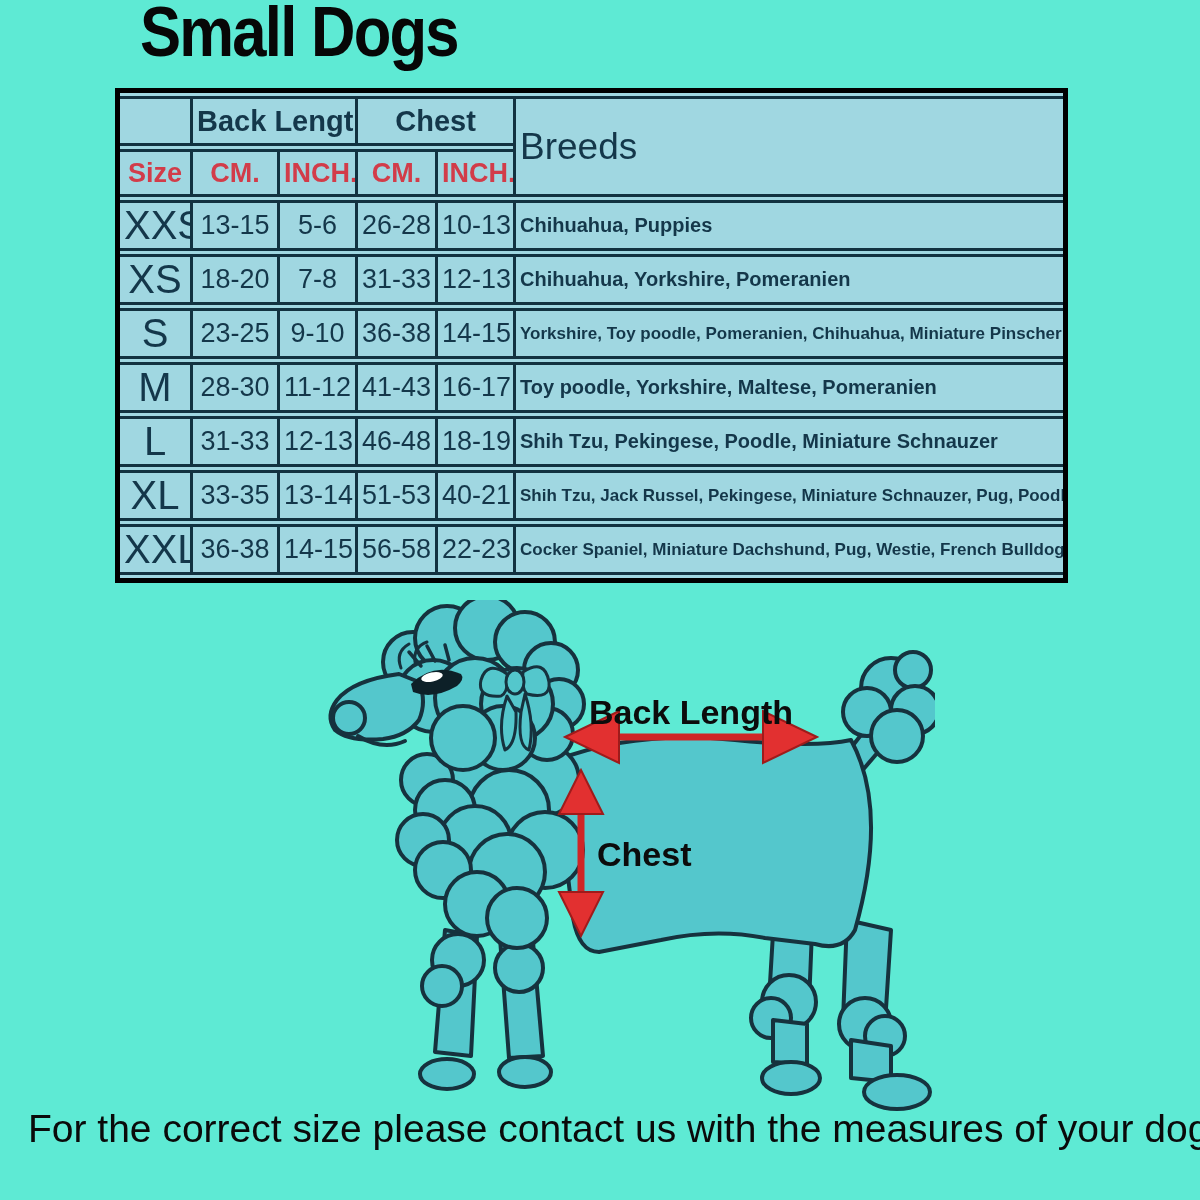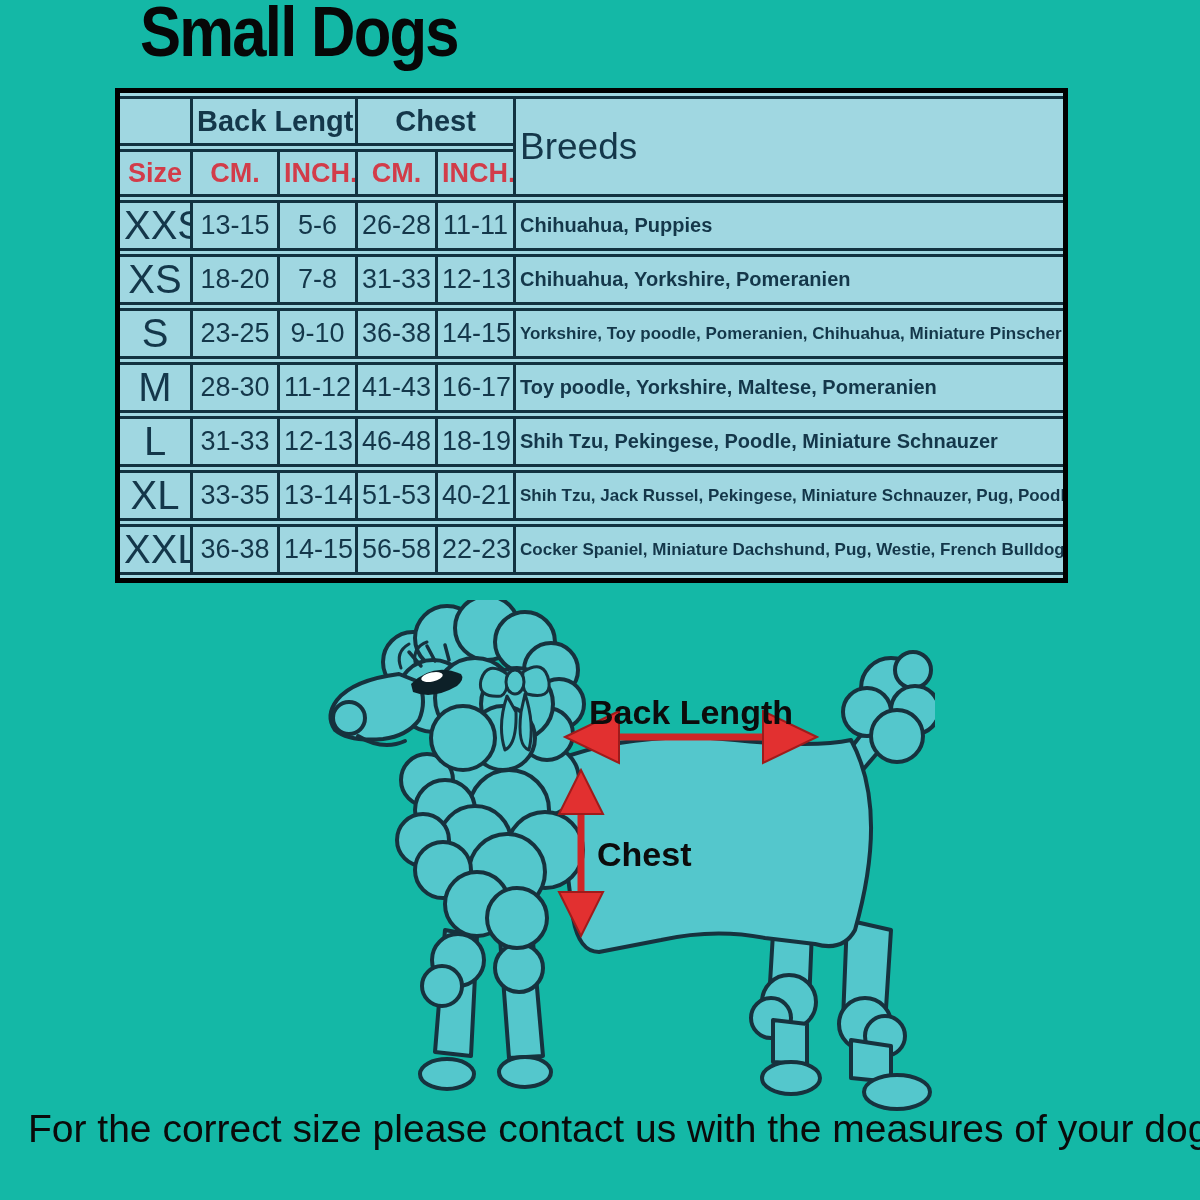--- a/index.html
+++ b/index.html
@@ -1,17 +1,17 @@
 <!DOCTYPE html>
 <html><head>
 <meta charset="utf-8">
 <style>
   html,body { margin:0; padding:0; background:#ffffff; }
   .canvas {
-    position:relative; width:1200px; height:1200px; background:#14b8a6;
+    position:relative; width:1200px; height:1200px; background:#5eead4;
     font-family:"Liberation Sans", sans-serif; overflow:hidden;
   }
   .main-title {
     position:absolute; left:140px; top:-8px; margin:0;
     font-size:70px; font-weight:bold; color:#070707;
     letter-spacing:-2px; transform:scaleX(0.88); transform-origin:left top;
     white-space:nowrap;
   }
   table.size-table {
     position:absolute; left:115px; top:88px; width:953px;
@@ -76,21 +76,21 @@
         <th class="sub-h">CM.</th>
         <th class="sub-h">INCH.</th>
       </tr>
     </thead>
     <tbody>
       <tr>
         <td class="size-cell">XXS</td>
         <td class="num-cell">13-15</td>
         <td class="num-cell">5-6</td>
         <td class="num-cell">26-28</td>
-        <td class="num-cell">11-11</td>
+        <td class="num-cell">10-13</td>
         <td class="breeds-cell">Chihuahua, Puppies</td>
       </tr>
       <tr>
         <td class="size-cell">XS</td>
         <td class="num-cell">18-20</td>
         <td class="num-cell">7-8</td>
         <td class="num-cell">31-33</td>
         <td class="num-cell">12-13</td>
         <td class="breeds-cell">Chihuahua, Yorkshire, Pomeranien</td>
       </tr>

